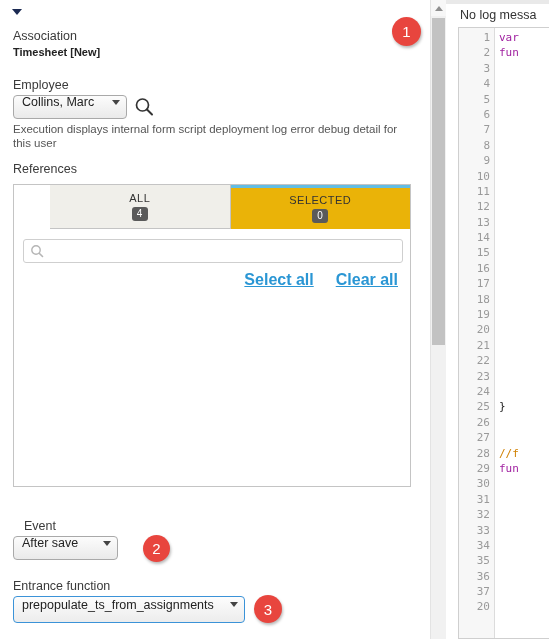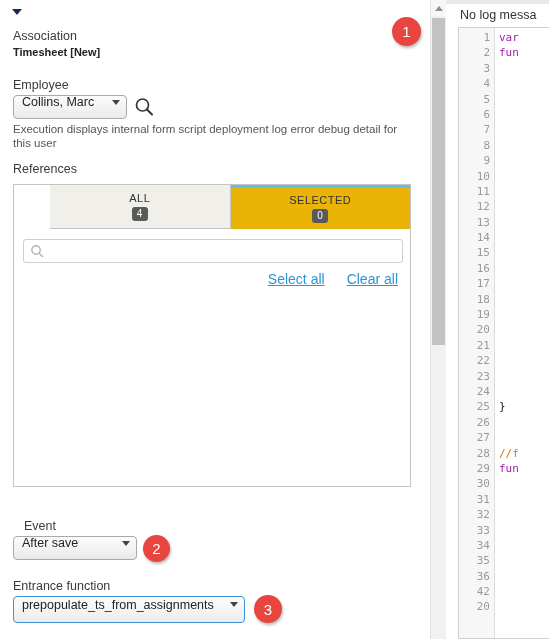--- a/index.html
+++ b/index.html
@@ -101,25 +101,25 @@
     display:flex;align-items:center;padding-left:6px;
   }
   .ref-search input{
     border:none;outline:none;font-size:12px;font-family:"Liberation Sans",sans-serif;
     width:340px;background:transparent;color:#333;margin-left:4px;
   }
   .links-row{
     position:absolute;right:12px;top:42px;display:flex;gap:22px;
   }
   .link{
-    color:#2a96d4;font-size:14px;text-decoration:underline;cursor:pointer;
+    color:#2a96d4;font-size:16px;text-decoration:underline;cursor:pointer;font-weight:bold;
   }
 
   .event-label{position:absolute;left:24px;top:519px;}
-  #event-select{position:absolute;left:13px;top:536px;width:124px;height:24px;}
+  #event-select{position:absolute;left:13px;top:536px;width:105px;height:24px;}
 
   .entrance-label{position:absolute;left:13px;top:579px;}
   #entrance-select{
     position:absolute;left:13px;top:596px;width:232px;height:27px;
     border:1px solid #3b93d8;background:linear-gradient(to bottom,#fdfdfd 0%,#ececec 100%);
   }
 
   
   .step-badge{
     position:absolute;border-radius:50%;
@@ -300,21 +300,21 @@
           <div>27</div>
           <div>28</div>
           <div>29</div>
           <div>30</div>
           <div>31</div>
           <div>32</div>
           <div>33</div>
           <div>34</div>
           <div>35</div>
           <div>36</div>
-          <div>42</div>
+          <div>37</div>
           <div>20</div>
         </div>
       <div class="code" id="code">
           <div><span class="tok-kw">var</span></div>
           <div><span class="tok-kw">fun</span></div>
           <div><span class="tok-plain"></span></div>
           <div><span class="tok-plain"></span></div>
           <div><span class="tok-plain"></span></div>
           <div><span class="tok-plain"></span></div>
           <div><span class="tok-plain"></span></div>

